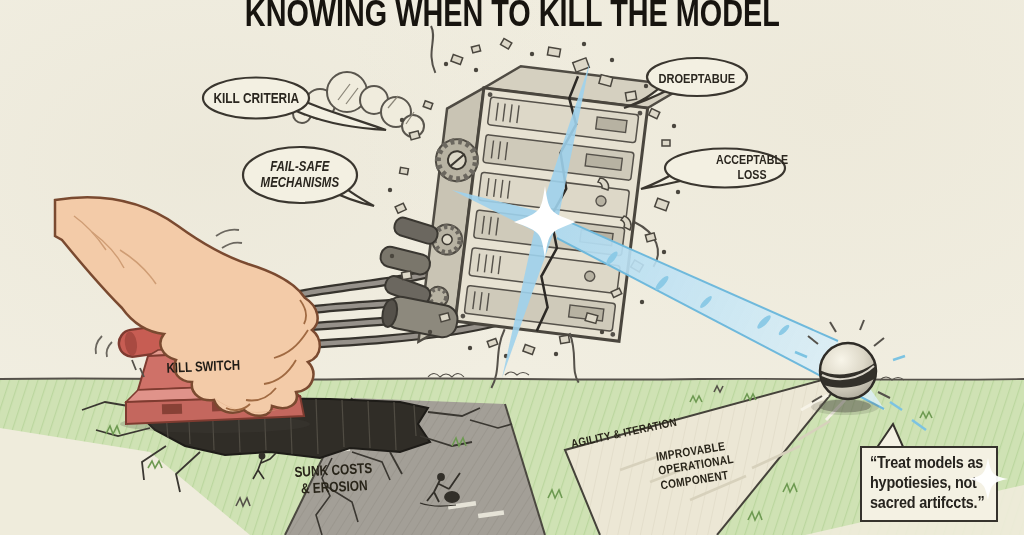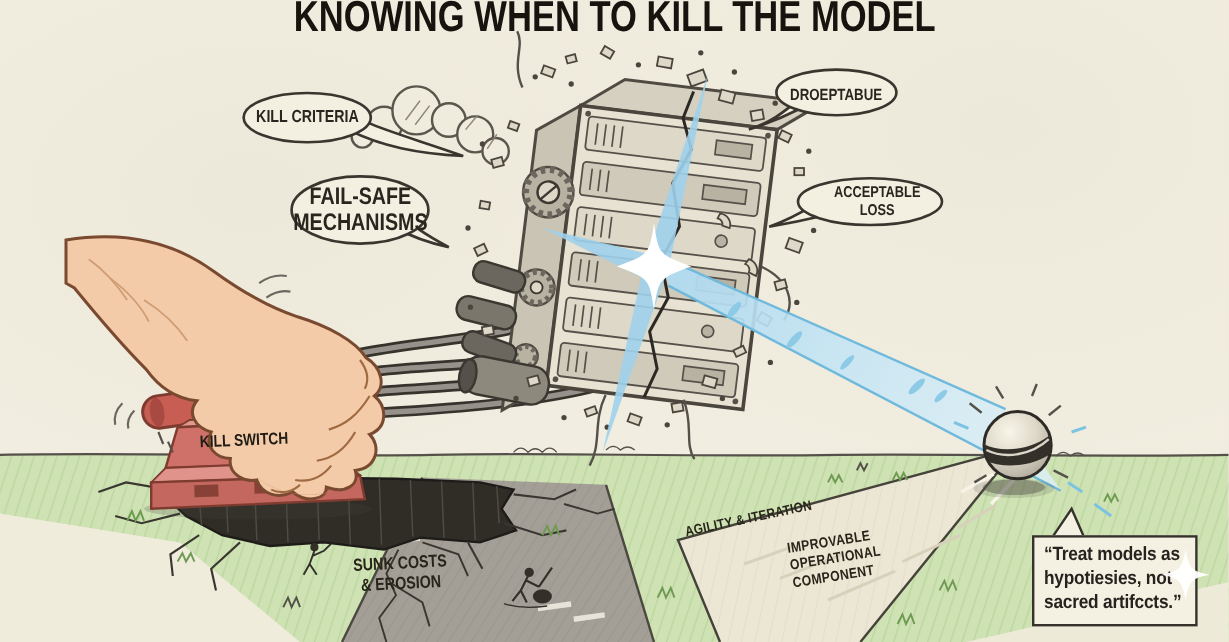--- a/index.html
+++ b/index.html
@@ -439,28 +439,28 @@
   </g>
 
   <polygon points="876,449 893,424 904,449" fill="#f4f1e3" stroke="#35322c" stroke-width="2"></polygon>
 </svg>
 
 <div id="title"><span>KNOWING WHEN TO KILL THE MODEL</span></div>
 
 <div class="bubble-text" style="left:203px;top:79px;width:106px;height:38px;font-size:14.5px;">
   <span class="sq">KILL CRITERIA</span>
 </div>
-<div class="bubble-text" style="left:243px;top:148px;width:114px;height:54px;font-size:20px;">
+<div class="bubble-text" style="left:243px;top:148px;width:114px;height:54px;font-size:14px;font-style:italic;">
   <span class="sq"><span>FAIL-SAFE</span><br>
   <span>MECHANISMS</span></span>
 </div>
 <div class="bubble-text" style="left:647px;top:59px;width:100px;height:40px;font-size:13.5px;">
   <span class="sq">DROEPTABUE</span>
 </div>
-<div class="bubble-text" style="left:671px;top:150px;width:120px;height:36px;font-size:13px;">
+<div class="bubble-text" style="left:692px;top:150px;width:120px;height:36px;font-size:13px;">
   <span class="sq">ACCEPTABLE LOSS</span>
 </div>
 
 <div class="lbl" style="left:162px;top:360px;width:100px;font-size:14px;text-align:center;transform:rotate(-2.5deg) scaleX(.82);color:#201c16;">KILL SWITCH</div>
 
 <div class="lbl ctr" style="left:292px;top:464px;width:100px;font-size:14.5px;line-height:1.15;transform:rotate(-3deg) scaleX(.82);">
   <span>SUNK COSTS</span><br>
   <span>&amp; EROSION</span>
 </div>
 

